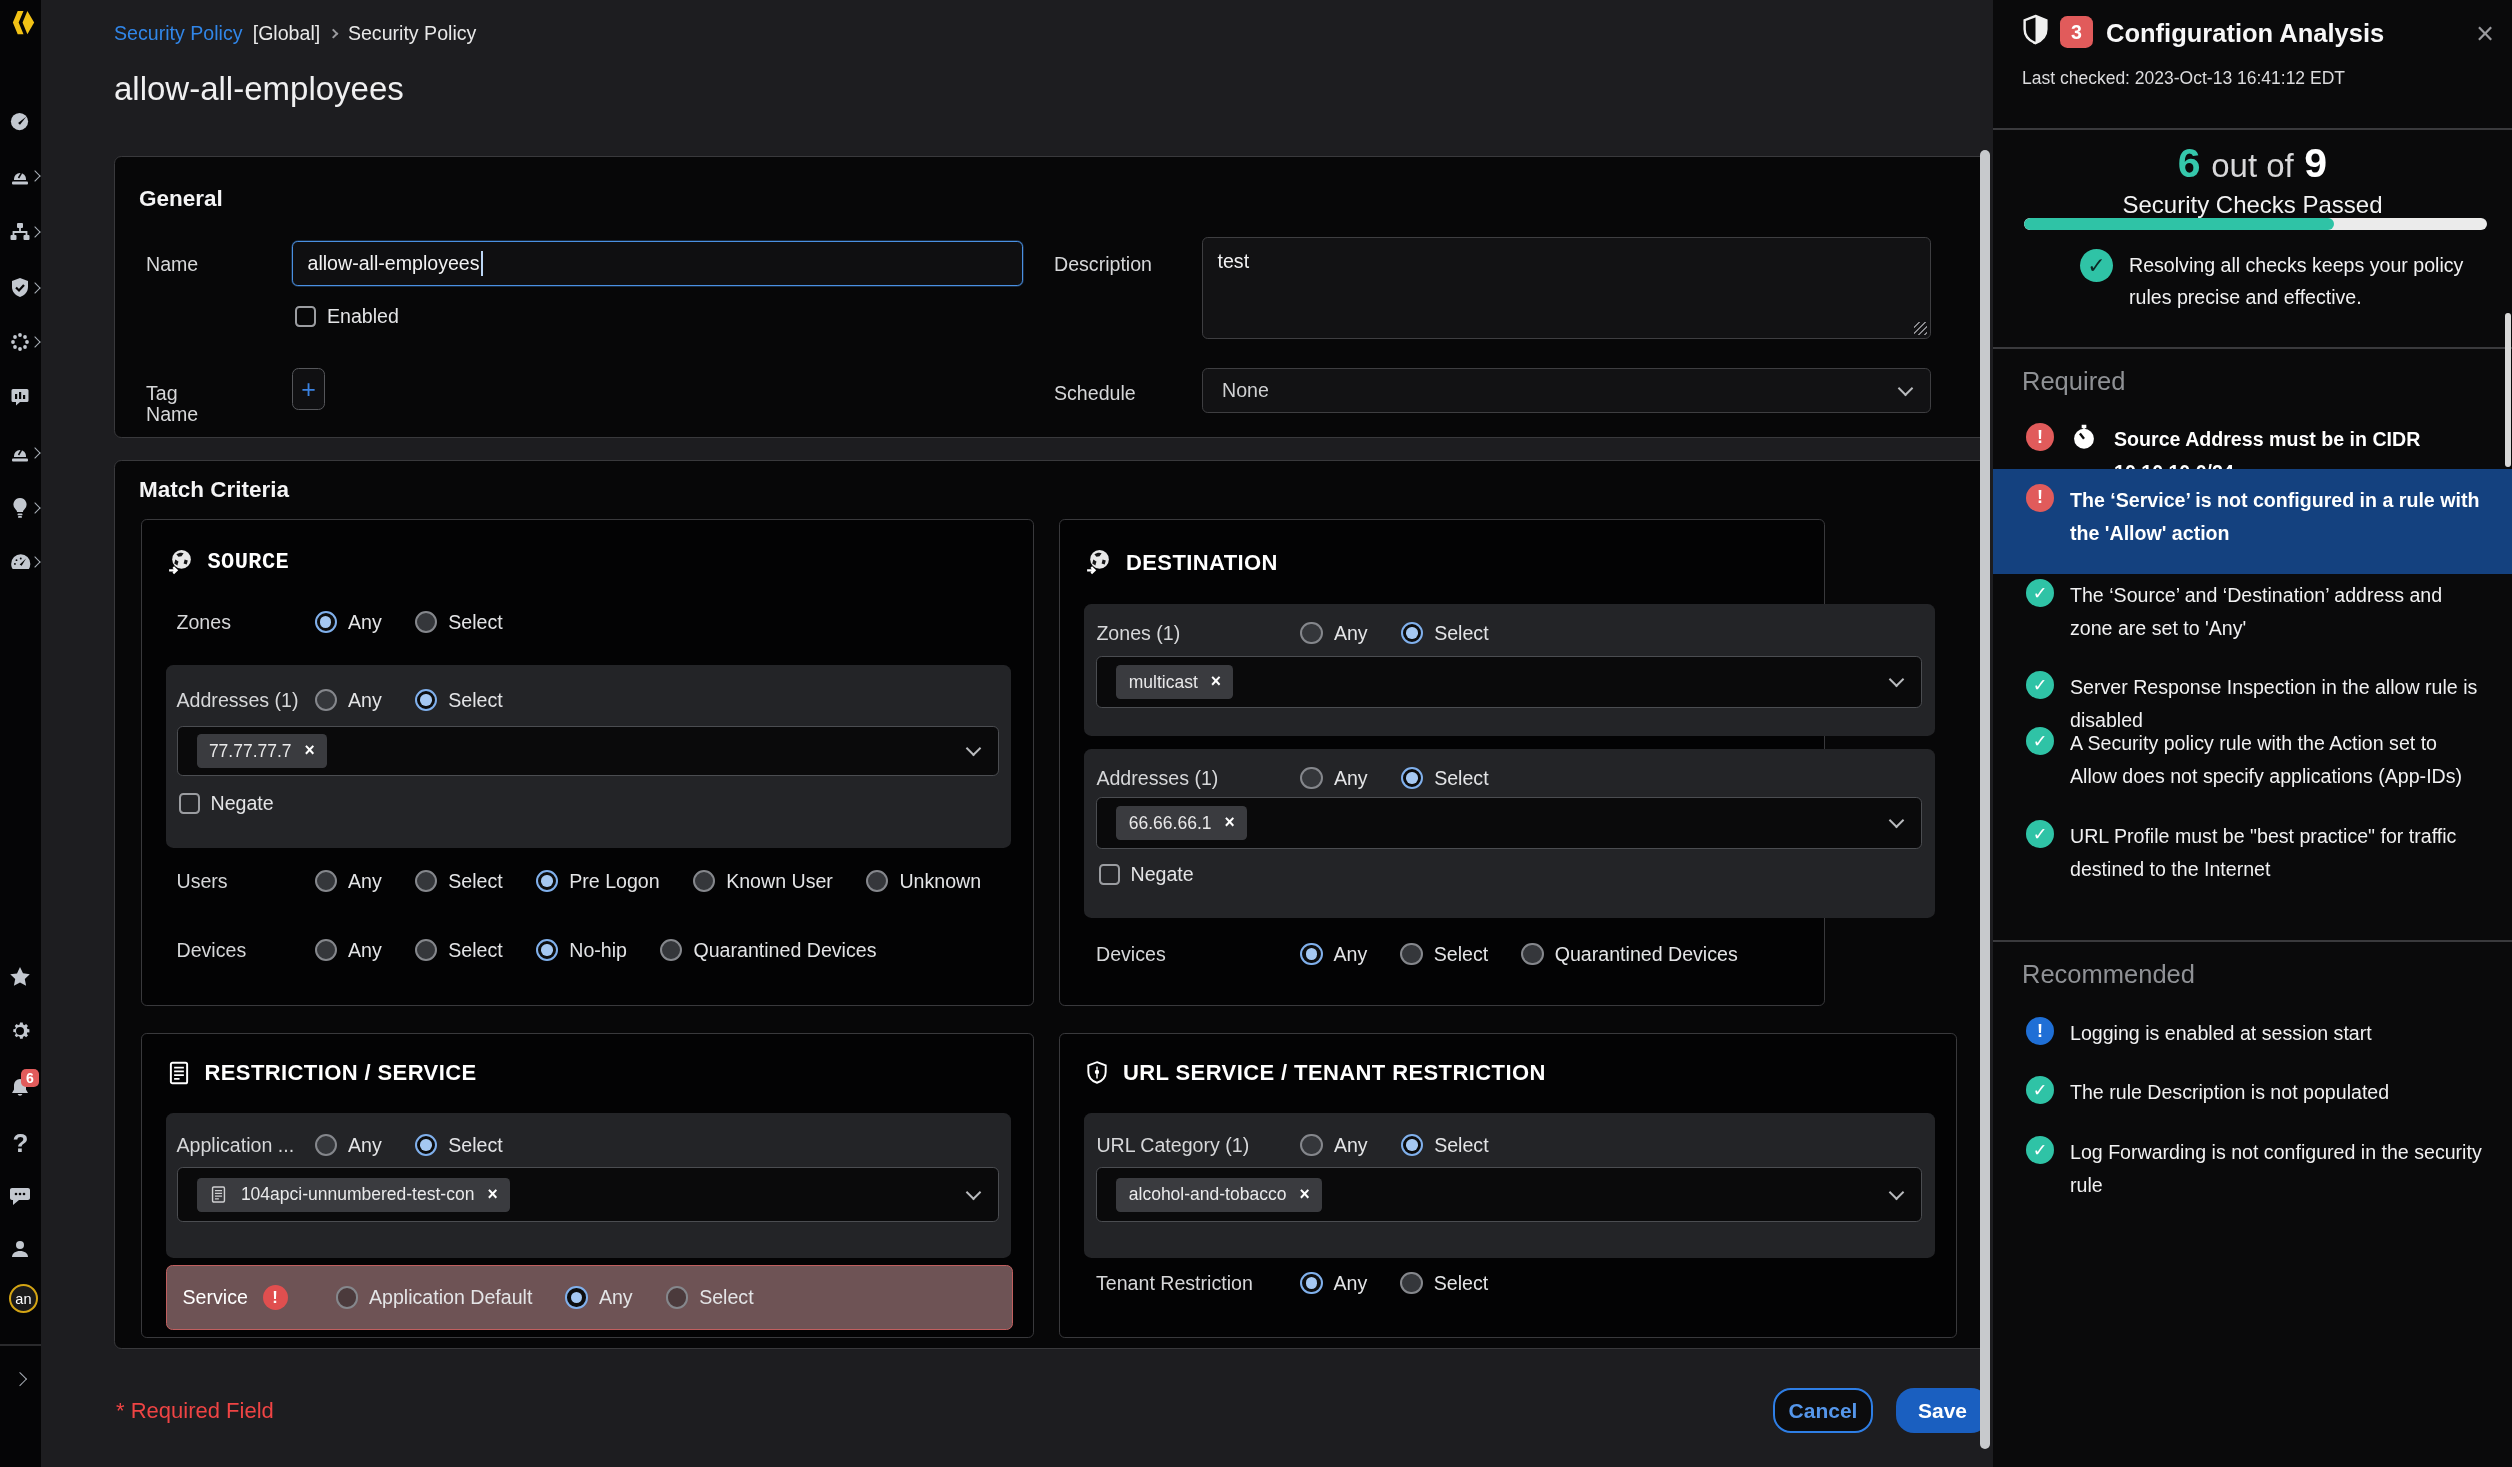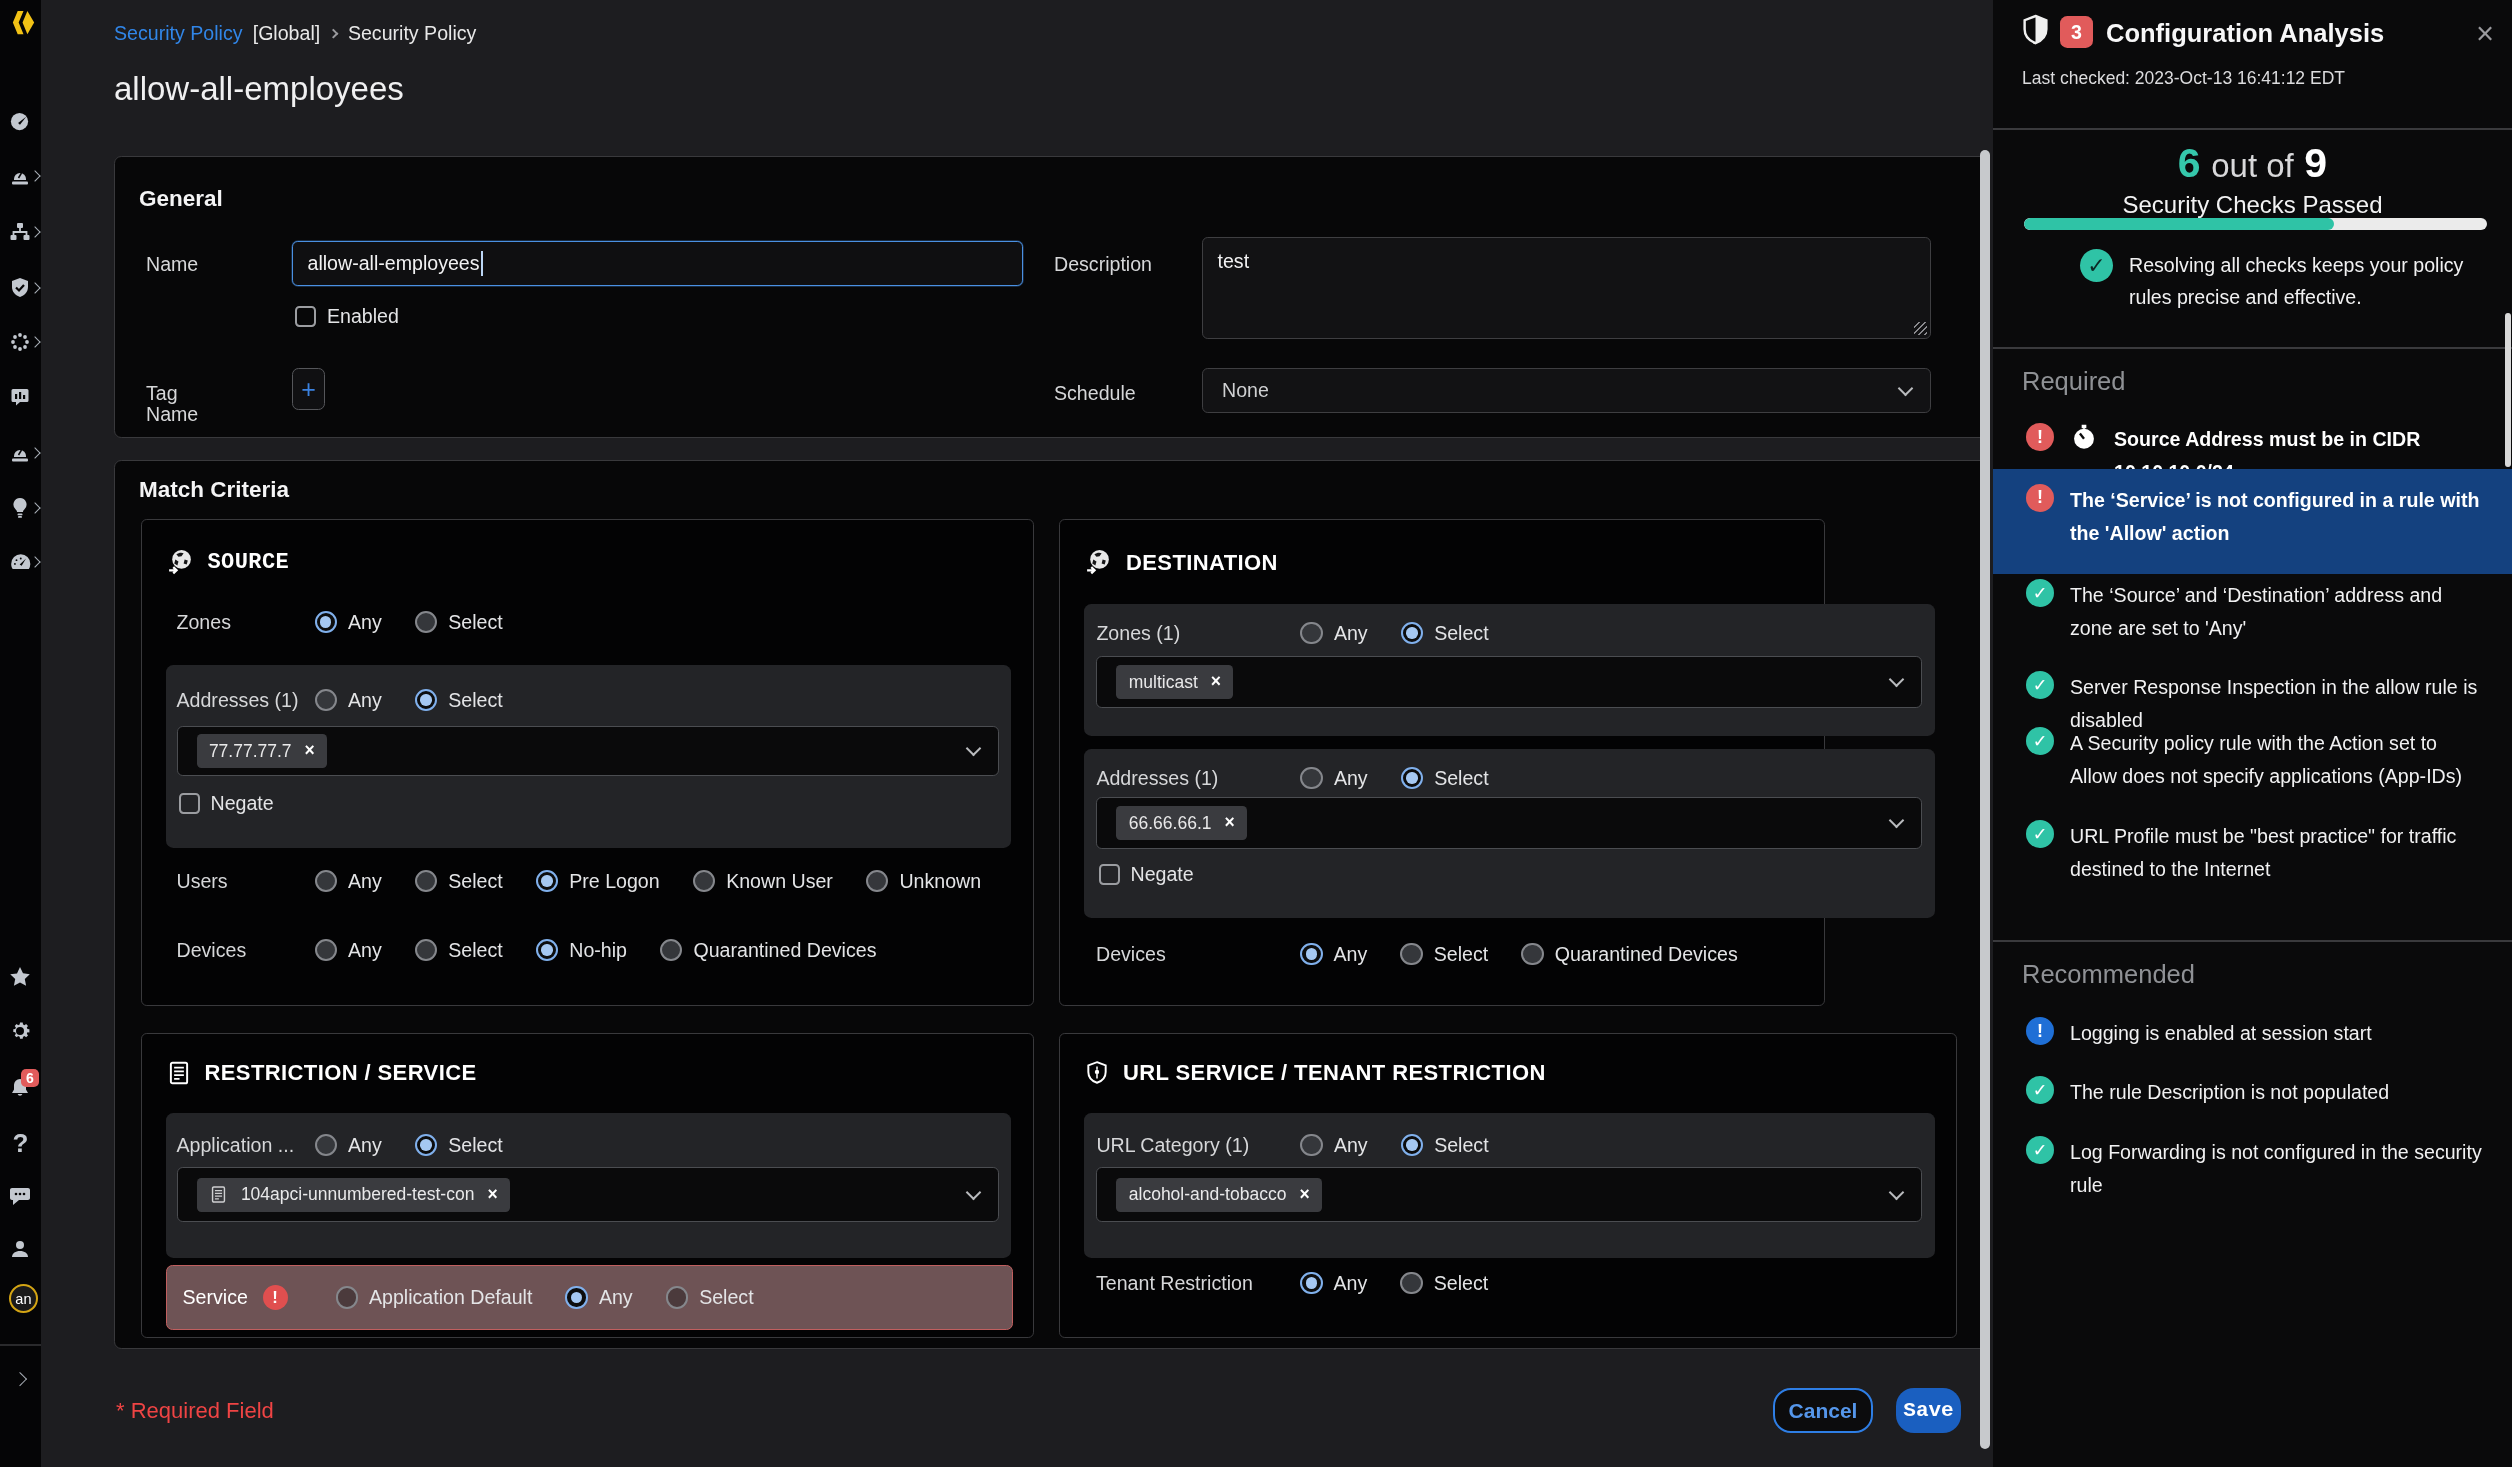--- a/index.html
+++ b/index.html
@@ -577,21 +577,21 @@
               <span class="rdo"></span>
               <span class="rlbl">Select</span>
             </label>
         </div>
       </div>
     </div>
   </div>
 
   <div class="req-note" style="left:116px;top:1398px;">* Required Field</div>
   <div class="btn btn-cancel" style="left:1773px;top:1388px;width:100px;height:45px;">Cancel</div>
-  <div class="btn btn-save" style="left:1896px;top:1388px;width:65px;height:45px;font-family:Liberation Mono, monospace;">Save</div>
+  <div class="btn btn-save" style="left:1896px;top:1388px;width:93px;height:45px;">Save</div>
 
   <div class="main-scroll"></div>
 
   <div class="rpanel">
     <svg class="abs" style="left:28px;top:13px;" viewBox="0 0 24 28" width="29" height="35">
       <path d="M12 2l9 3.5V13c0 6-4 9.5-9 11.5C7 22.5 3 19 3 13V5.5z" fill="none" stroke="#f0f0f0" stroke-width="2"></path>
       <path d="M12 2l9 3.5V13c0 6-4 9.5-9 11.5z" fill="#f0f0f0"></path>
     </svg>
     <div class="rp-badge" style="left:67px;top:16px;width:33px;height:32px;">3</div>
     <div class="rp-title" style="left:113px;top:19px;">Configuration Analysis</div>

